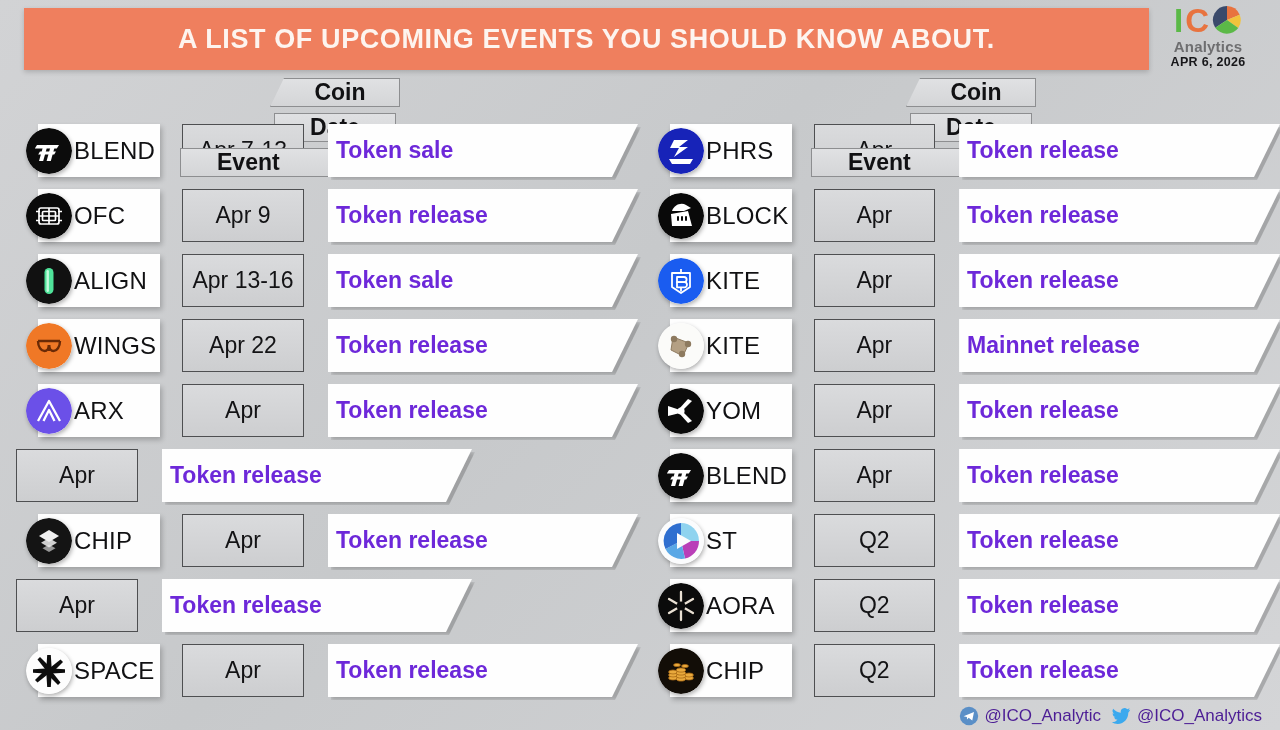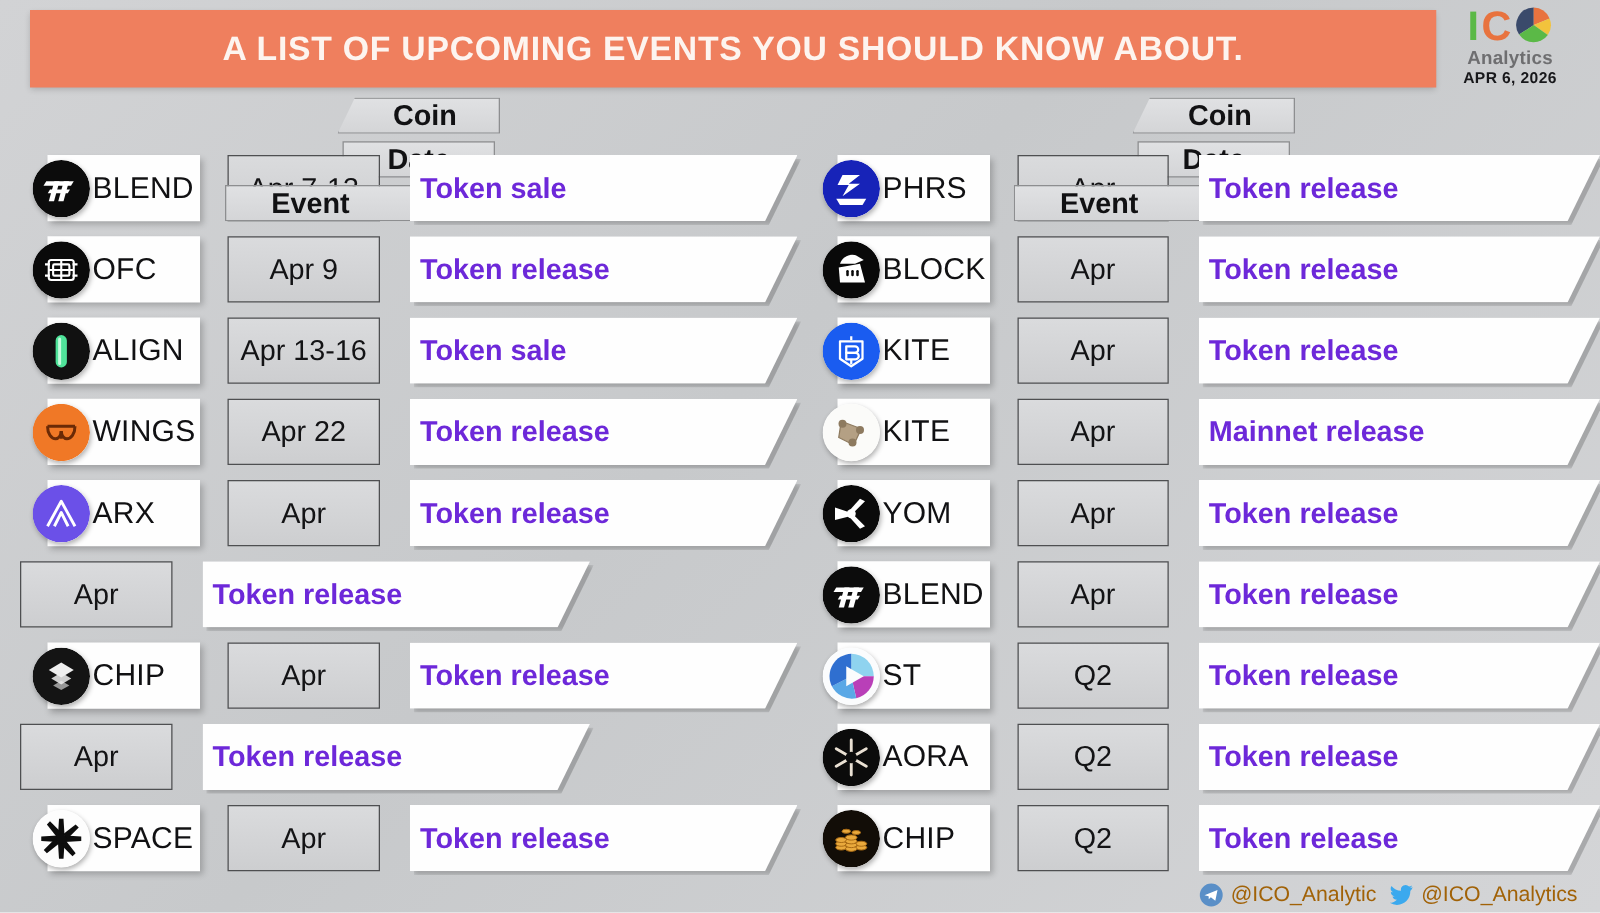--- a/index.html
+++ b/index.html
@@ -219,21 +219,21 @@
   .table.right .cell-event-wrap { width: 322px; }
 
   
   .footer {
     position: absolute;
     right: 18px; bottom: 4px;
     display: flex;
     align-items: center;
     gap: 10px;
     font-size: 17px;
-    color: #a16207;
+    color: #4c1d95;
   }
   .footer .social {
     display: flex;
     align-items: center;
     gap: 6px;
   }
   .social svg { width: 20px; height: 20px; display:block; }
 </style>
 </head>
 <body>

